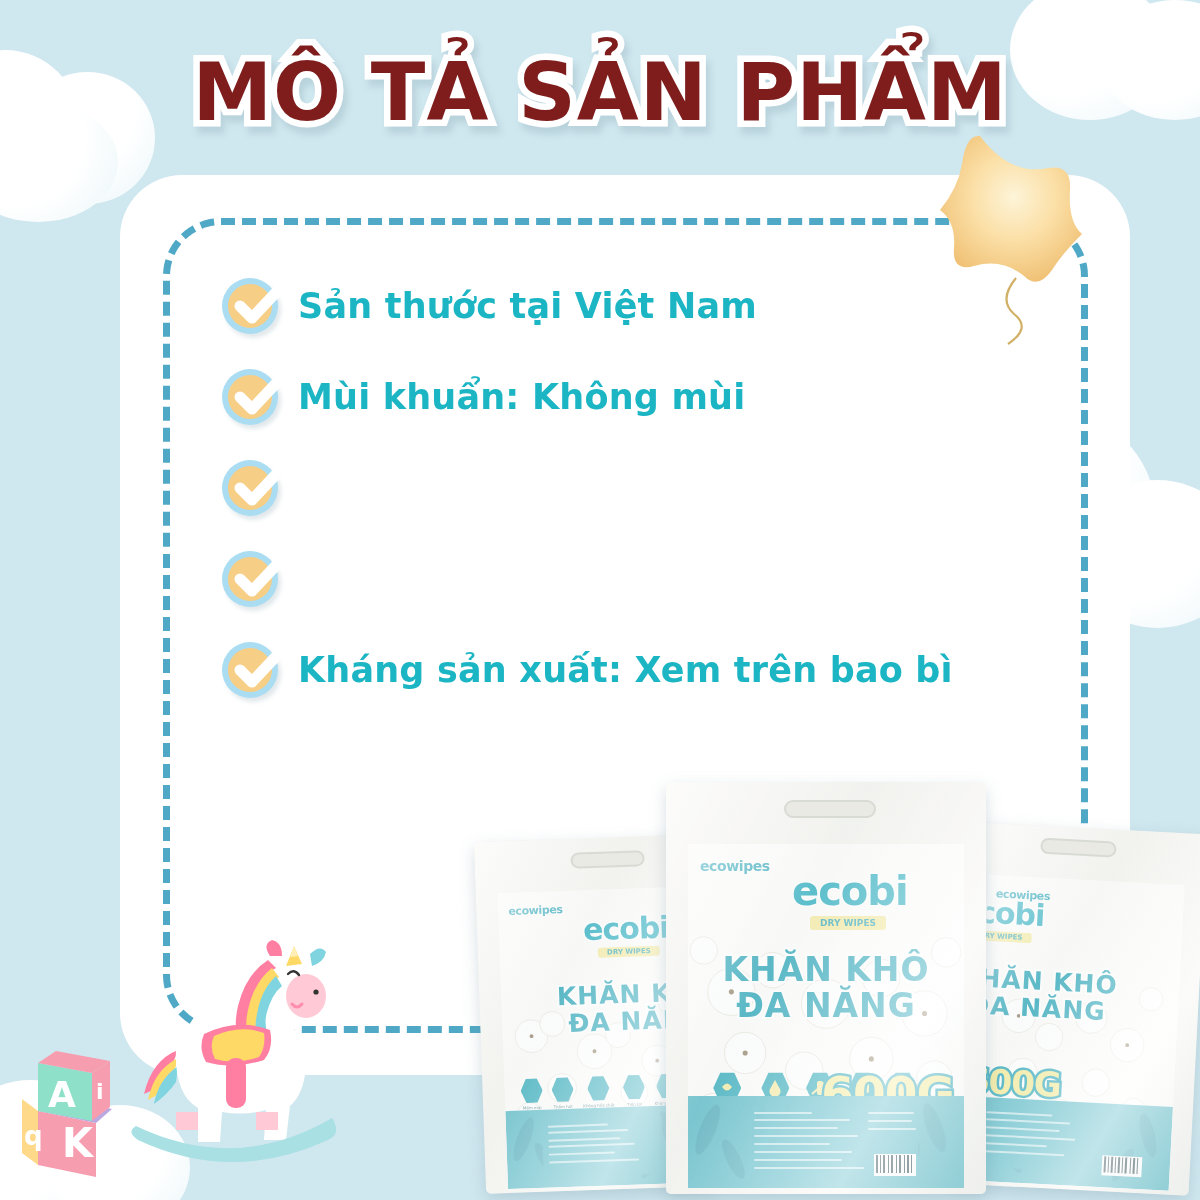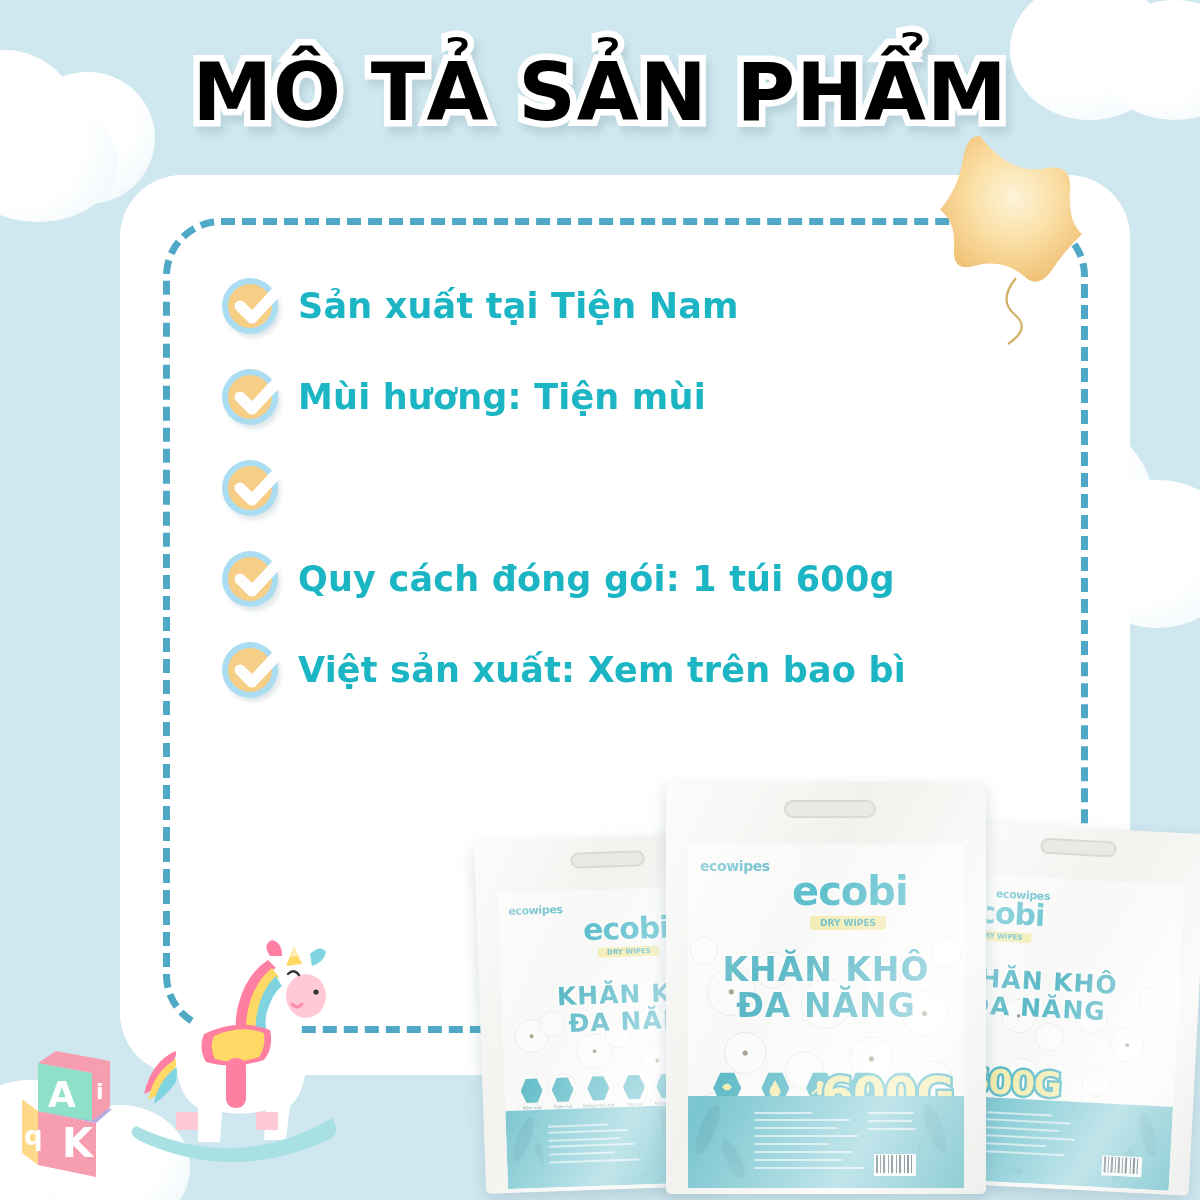--- a/index.html
+++ b/index.html
@@ -43,21 +43,21 @@
 
   
   .title {
     position:absolute;
     top:46px; left:0; right:0;
     text-align:center;
     z-index:20;
     font-size:80px;
     font-weight:bold;
     letter-spacing:1px;
-    color:#000000;
+    color:#7f1d1d;
     -webkit-text-stroke:13px #ffffff;
     paint-order:stroke fill;
     font-family:"DejaVu Sans", sans-serif;
     filter:drop-shadow(4px 7px 3px rgba(120,150,165,0.25));
     white-space:nowrap;
   }
 
   
   .list {
     position:absolute;
@@ -248,64 +248,63 @@
 <div class="list">
 
   <div class="list-item">
     <div class="check-badge">
       <div class="ring"></div>
         <div class="inner"></div>
       <svg class="tick" viewBox="0 0 62 62">
           <path d="M13 32 L25 44 L56 11" fill="none" stroke="#ffffff" stroke-width="11" stroke-linecap="round" stroke-linejoin="round"></path>
         </svg>
     </div>
-    <div class="item-text">Sản xuất tại Tiện Nam</div>
+    <div class="item-text">Sản thước tại Việt Nam</div>
   </div>
 
   <div class="list-item">
     <div class="check-badge">
       <div class="ring"></div>
         <div class="inner"></div>
       <svg class="tick" viewBox="0 0 62 62">
           <path d="M13 32 L25 44 L56 11" fill="none" stroke="#ffffff" stroke-width="11" stroke-linecap="round" stroke-linejoin="round"></path>
         </svg>
     </div>
-    <div class="item-text">Mùi hương: Tiện mùi</div>
+    <div class="item-text">Mùi khuẩn: Không mùi</div>
   </div>
 
   <div class="list-item">
     <div class="check-badge">
       <div class="ring"></div>
         <div class="inner"></div>
       <svg class="tick" viewBox="0 0 62 62">
           <path d="M13 32 L25 44 L56 11" fill="none" stroke="#ffffff" stroke-width="11" stroke-linecap="round" stroke-linejoin="round"></path>
         </svg>
     </div>
   </div>
 
   <div class="list-item">
     <div class="check-badge">
       <div class="ring"></div>
         <div class="inner"></div>
       <svg class="tick" viewBox="0 0 62 62">
           <path d="M13 32 L25 44 L56 11" fill="none" stroke="#ffffff" stroke-width="11" stroke-linecap="round" stroke-linejoin="round"></path>
         </svg>
     </div>
-    <div class="item-text">Quy cách đóng gói: 1 túi 600g</div>
   </div>
 
   <div class="list-item">
     <div class="check-badge">
       <div class="ring"></div>
         <div class="inner"></div>
       <svg class="tick" viewBox="0 0 62 62">
           <path d="M13 32 L25 44 L56 11" fill="none" stroke="#ffffff" stroke-width="11" stroke-linecap="round" stroke-linejoin="round"></path>
         </svg>
     </div>
-    <div class="item-text">Việt sản xuất: Xem trên bao bì</div>
+    <div class="item-text">Kháng sản xuất: Xem trên bao bì</div>
   </div>
 
 
 </div>
 
 <div class="balloon-wrap">
   <svg width="200" height="240" viewBox="0 0 200 240">
     <defs>
       <radialGradient id="starg" cx="52%" cy="42%" r="62%">
         <stop offset="0%" stop-color="#fdf4d8"></stop>

